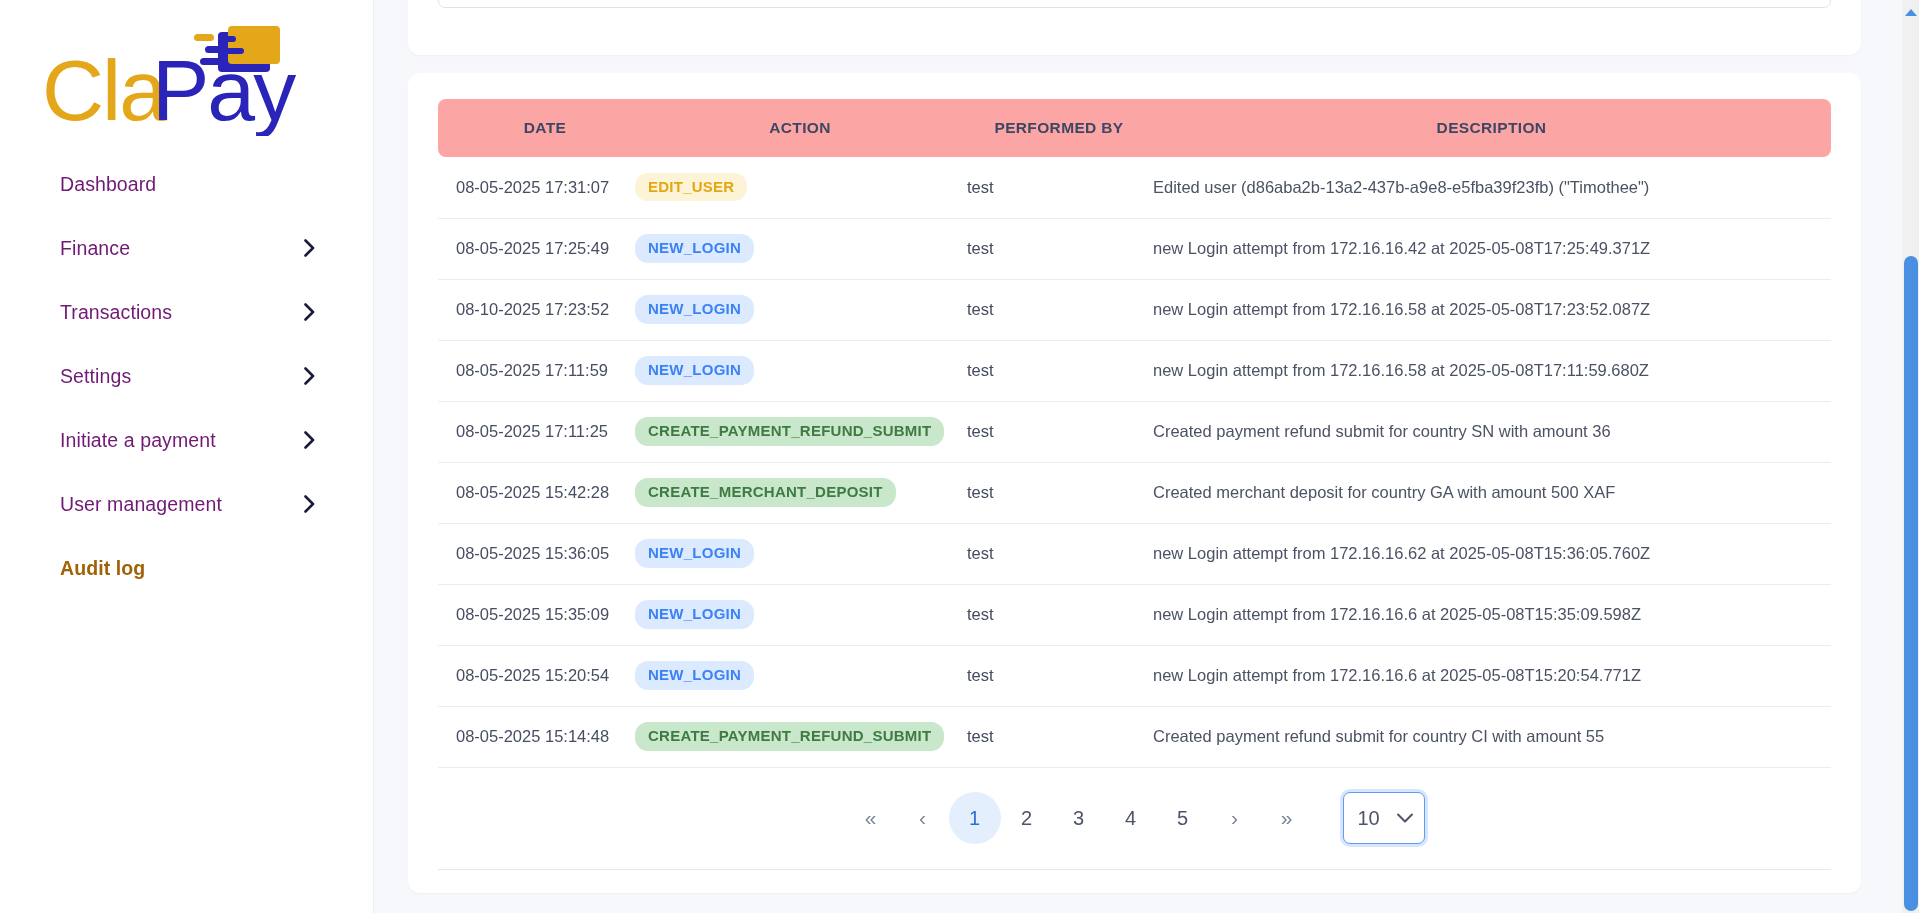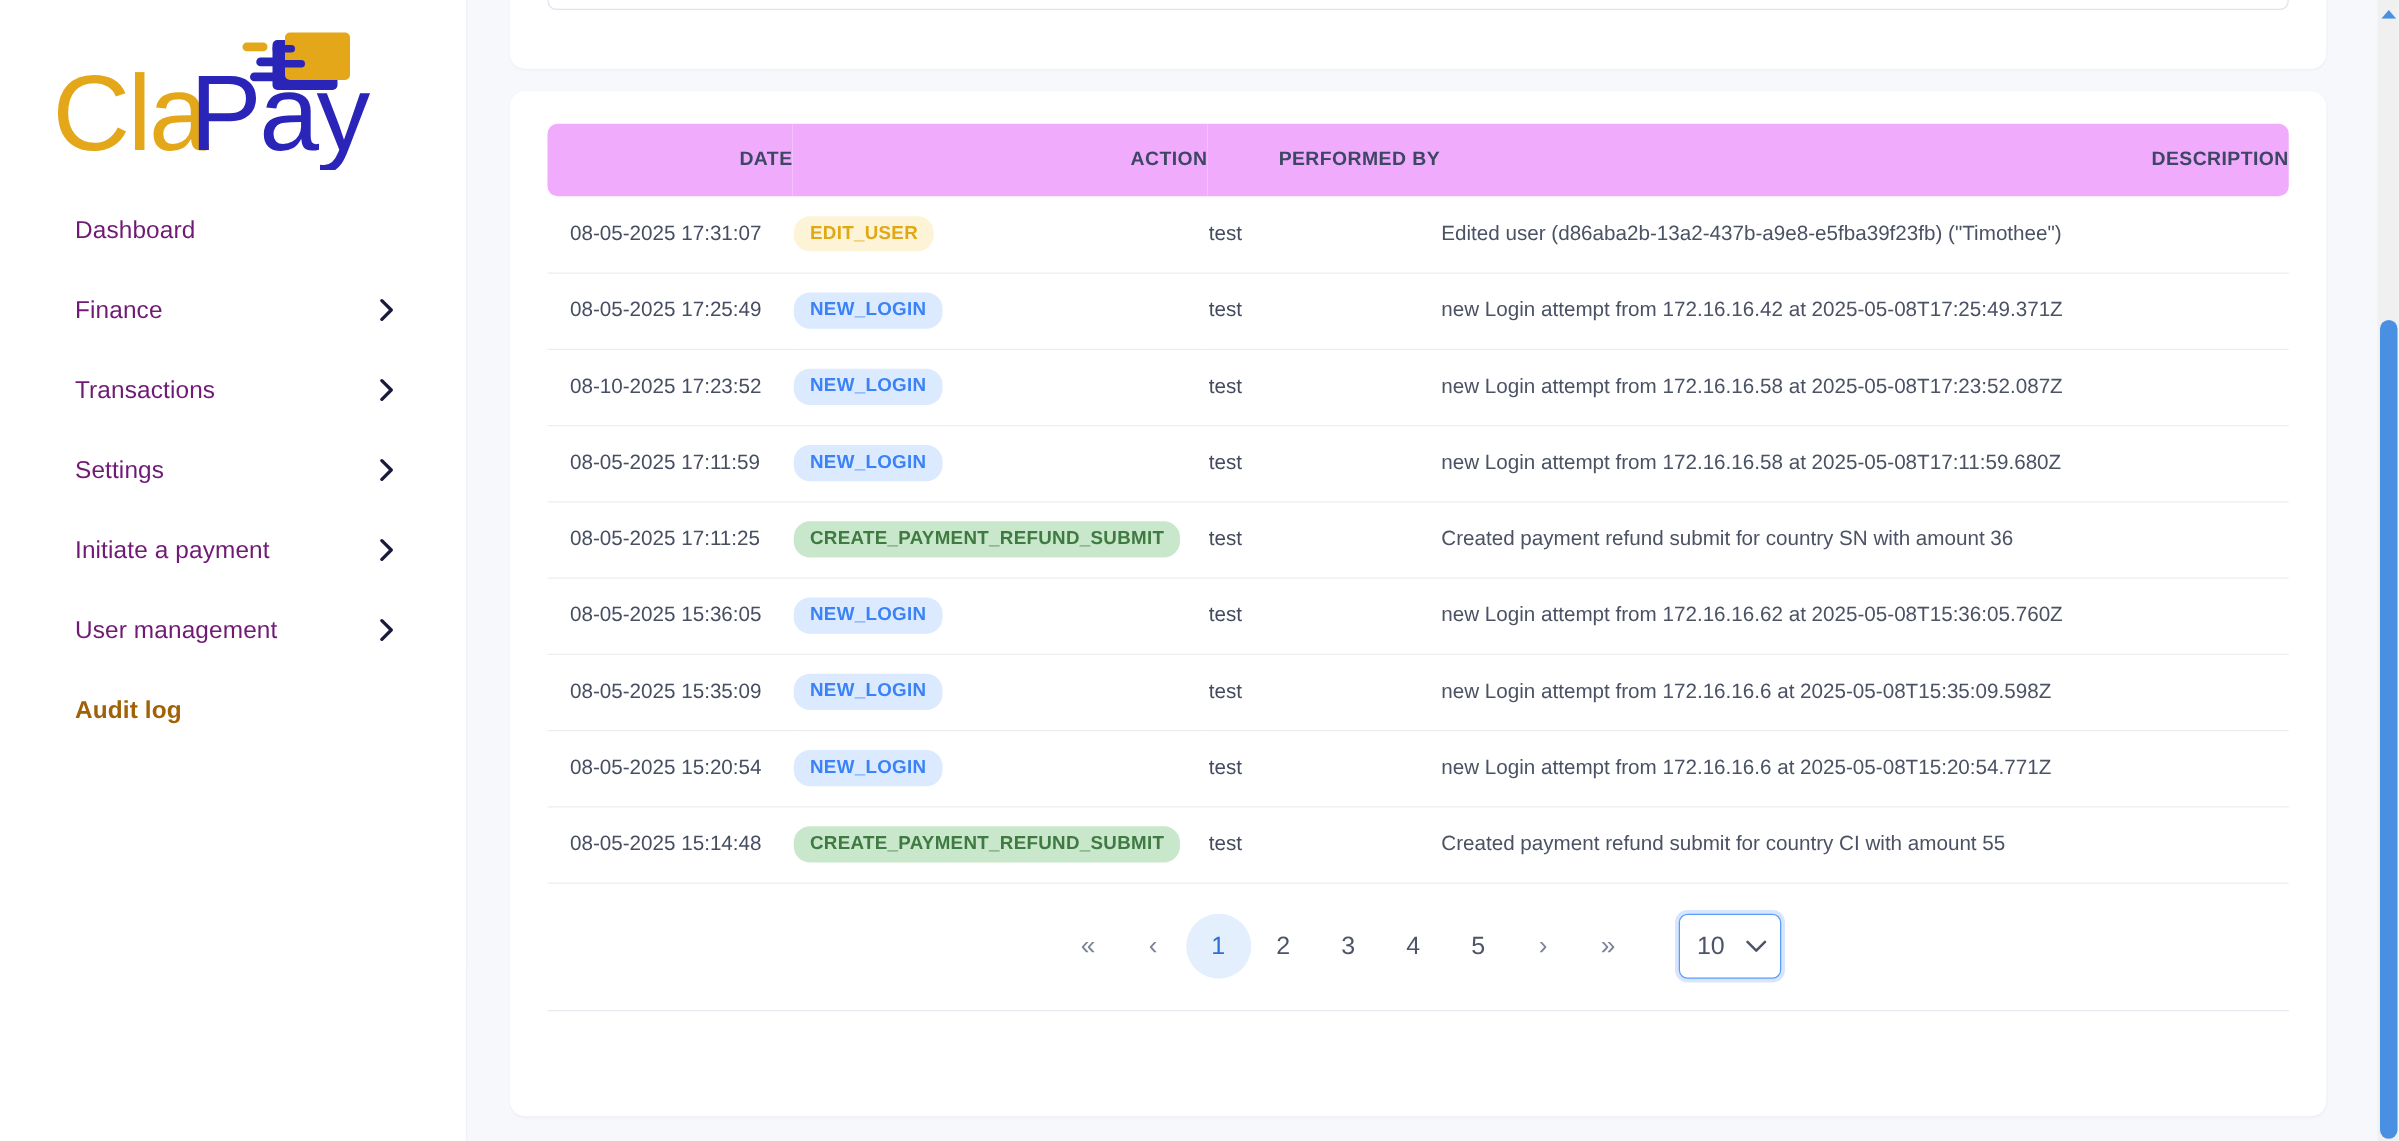--- a/index.html
+++ b/index.html
@@ -109,22 +109,22 @@
     margin-top: 18px;
     padding: 26px 30px 0 30px;
     height: 820px;
   }
   table {
     width: 100%;
     border-collapse: collapse;
     table-layout: fixed;
   }
   thead th {
-    background: #f0abfc;
-    text-align: right;
+    background: #fca5a5;
+    text-align: center;
     font-size: 15.5px;
     font-weight: 700;
     color: #3d4663;
     letter-spacing: 0.35px;
     padding: 18px 0 18px 0;
     height: 58px;
   }
   thead th:first-child { border-radius: 8px 0 0 8px; padding-left: 18px; }
   thead th:last-child  { border-radius: 0 8px 8px 0; }
 
@@ -362,20 +362,26 @@
               <td>test</td>
               <td class="desc">new Login attempt from 172.16.16.58 at 2025-05-08T17:11:59.680Z</td>
             </tr>
             <tr>
               <td class="date">08-05-2025 17:11:25</td>
               <td><span class="badge create_payment_refund_submit">CREATE_PAYMENT_REFUND_SUBMIT</span></td>
               <td>test</td>
               <td class="desc">Created payment refund submit for country SN with amount 36</td>
             </tr>
             <tr>
+              <td class="date">08-05-2025 15:42:28</td>
+              <td><span class="badge create_merchant_deposit">CREATE_MERCHANT_DEPOSIT</span></td>
+              <td>test</td>
+              <td class="desc">Created merchant deposit for country GA with amount 500 XAF</td>
+            </tr>
+            <tr>
               <td class="date">08-05-2025 15:36:05</td>
               <td><span class="badge new_login">NEW_LOGIN</span></td>
               <td>test</td>
               <td class="desc">new Login attempt from 172.16.16.62 at 2025-05-08T15:36:05.760Z</td>
             </tr>
             <tr>
               <td class="date">08-05-2025 15:35:09</td>
               <td><span class="badge new_login">NEW_LOGIN</span></td>
               <td>test</td>
               <td class="desc">new Login attempt from 172.16.16.6 at 2025-05-08T15:35:09.598Z</td>

